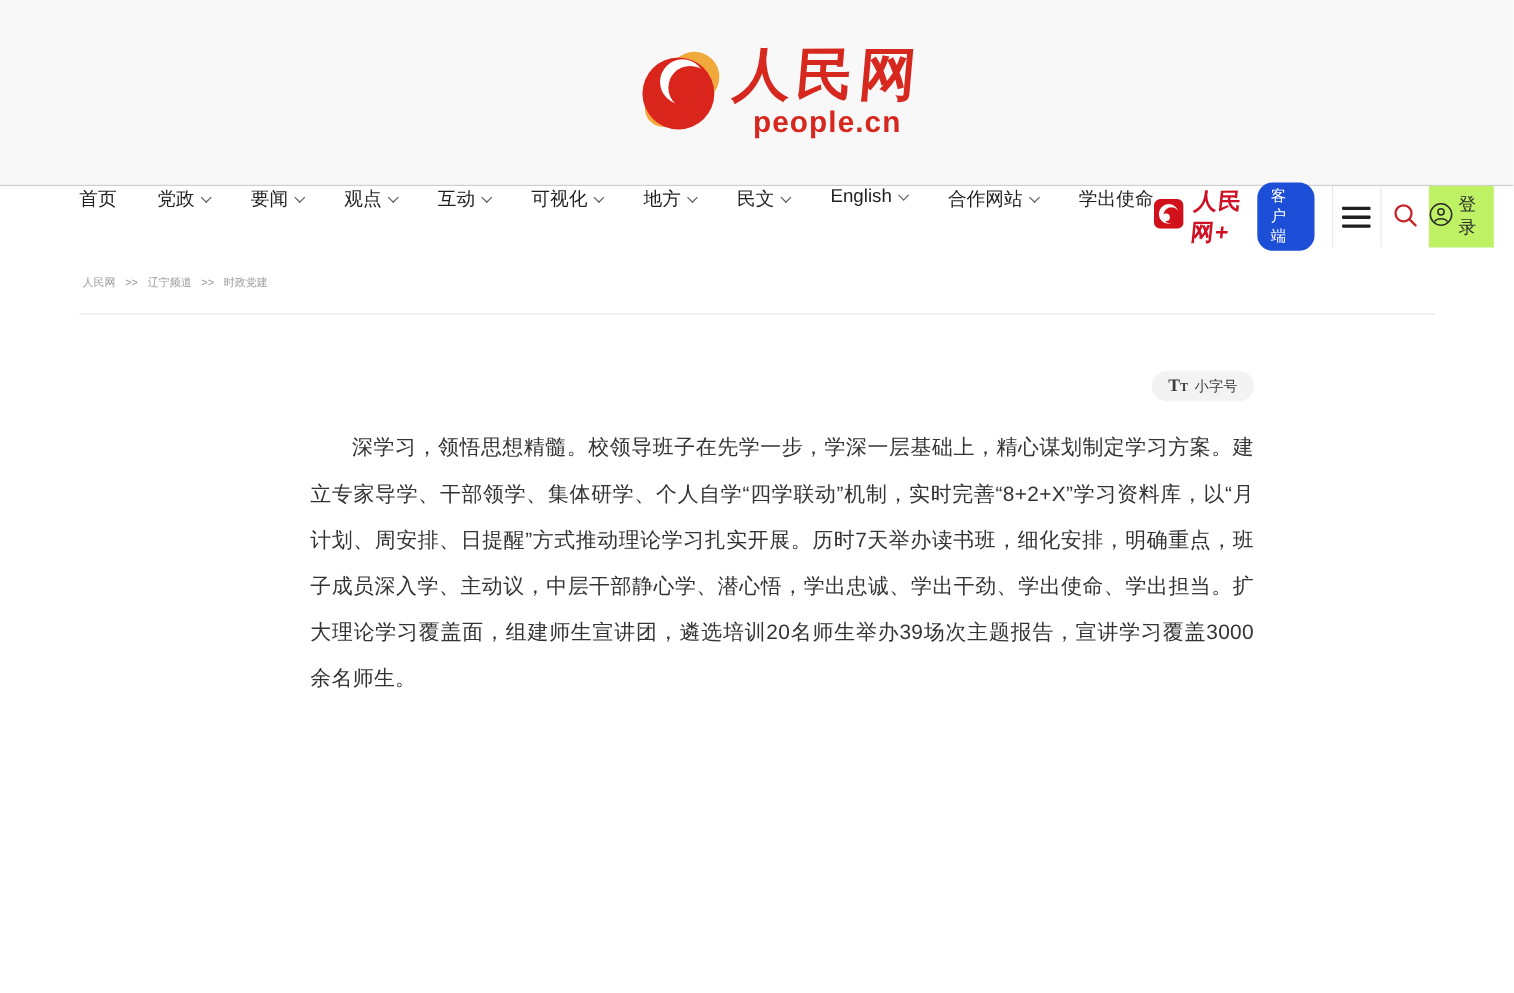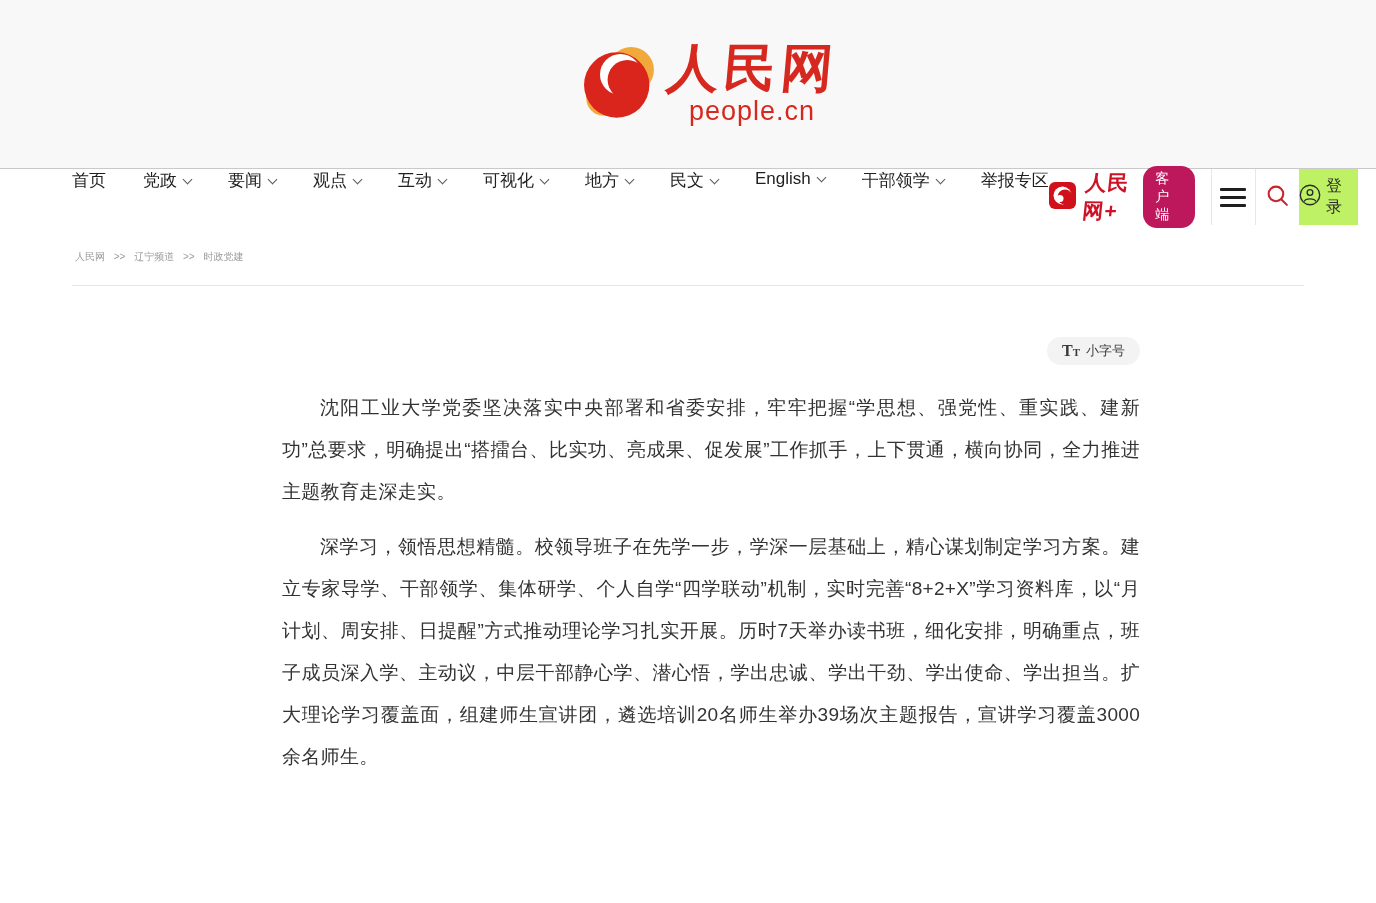--- a/index.html
+++ b/index.html
@@ -5,33 +5,33 @@
   * { margin:0; padding:0; box-sizing:border-box; }
   html,body { width:1376px; height:903px; overflow:hidden; background:#fff;
     font-family:"Liberation Sans","DejaVu Sans",sans-serif; }
 
   
   .site-header { height:168px; background:#f8f8f8; display:flex; align-items:center; justify-content:center; }
   .logo { display:flex; align-items:center; gap:10px; margin-left:42px; cursor:pointer; }
   .logo-text { display:flex; flex-direction:column; align-items:center; }
   .logo-cn { font-size:52px; font-weight:900; color:#d6281e; letter-spacing:5px; line-height:1.05;
              transform:skewX(-5deg); }
-  .logo-en { font-size:27px; font-weight:400; color:#d6281e; letter-spacing:1px; margin-top:1px; }
+  .logo-en { font-size:27px; font-weight:700; color:#d6281e; letter-spacing:1px; margin-top:1px; }
 
   
   .main-nav { height:57px; background:#fff; border-top:1px solid #c9c9c9; }
   .nav-inner { height:100%; padding:0 78px 0 72px; display:flex; align-items:stretch; justify-content:space-between; }
   .nav-items { list-style:none; display:flex; align-items:flex-start; gap:37px; font-size:17px; color:#1f1f1f; }
   .nav-items li { cursor:pointer; white-space:nowrap; display:flex; align-items:center; }
   .chev { display:inline-block; width:7px; height:7px; border-right:1.5px solid #5a5a5a;
           border-bottom:1.5px solid #5a5a5a; transform:rotate(45deg); margin-left:7px; margin-bottom:3px; }
   .nav-right { display:flex; align-items:stretch; }
   .app-badge { display:flex; align-items:center; gap:8px; padding-right:16px; cursor:pointer; text-decoration:none; }
   .app-brand { font-size:21px; font-weight:900; color:#cf1125; transform:skewX(-6deg); letter-spacing:1px; }
-  .app-pill { background:#be185d; color:#fff; font-size:14px; padding:4px 12px; border-radius:14px; }
+  .app-pill { background:#1d4ed8; color:#fff; font-size:14px; padding:4px 12px; border-radius:14px; }
   .v-divider { width:1px; background:#e7e7e7; }
   .hamburger { width:56px; background:none; border:none; display:flex; flex-direction:column;
                align-items:center; justify-content:center; gap:5px; cursor:pointer; }
   .hamburger span { width:26px; height:3px; background:#1f1f1f; border-radius:1px; }
   .search-btn { width:56px; background:none; border:none; display:flex; align-items:center;
                 justify-content:center; cursor:pointer; }
   .login { width:76px; background:#bef264; display:flex; align-items:center; justify-content:center;
            gap:5px; font-size:16px; color:#2b2b2b; cursor:pointer; text-decoration:none; }
 
   
@@ -109,25 +109,25 @@
         </li>
       <li>
           <span>民文</span>
           <span class="chev"></span>
         </li>
       <li>
           <span>English</span>
           <span class="chev"></span>
         </li>
       <li>
-          <span>干部领学</span>
+          <span>合作网站</span>
           <span class="chev"></span>
         </li>
       <li>
-          <span>举报专区</span>
+          <span>学出使命</span>
         </li>
     </ul>
     <div class="nav-right">
       <a class="app-badge">
         <span>
           <svg width="27" height="27" viewBox="0 0 27 27">
             <rect width="27" height="27" rx="6" fill="#d0111b"></rect>
             <circle cx="13.5" cy="13.5" r="9" fill="#fff"></circle>
             <circle cx="16" cy="15" r="7.5" fill="#d0111b"></circle>
             <circle cx="11" cy="16.5" r="3.5" fill="#fff"></circle>
@@ -175,16 +175,15 @@
 <div class="rule"></div>
 
 <article class="article">
   <div class="fontsize-row">
     <button class="fontsize-pill">
       <span><span class="t-big">T</span><span class="t-small">T</span></span>
       <span>小字号</span>
     </button>
   </div>
   <div class="body-copy">
-    <p class="para">沈阳工业大学党委坚决落实中央部署和省委安排，牢牢把握“学思想、强党性、重实践、建新功”总要求，明确提出“搭擂台、比实功、亮成果、促发展”工作抓手，上下贯通，横向协同，全力推进主题教育走深走实。</p>
     <p class="para">深学习，领悟思想精髓。校领导班子在先学一步，学深一层基础上，精心谋划制定学习方案。建立专家导学、干部领学、集体研学、个人自学“四学联动”机制，实时完善“8+2+X”学习资料库，以“月计划、周安排、日提醒”方式推动理论学习扎实开展。历时7天举办读书班，细化安排，明确重点，班子成员深入学、主动议，中层干部静心学、潜心悟，学出忠诚、学出干劲、学出使命、学出担当。扩大理论学习覆盖面，组建师生宣讲团，遴选培训20名师生举办39场次主题报告，宣讲学习覆盖3000余名师生。</p>
   </div>
 </article>
 
 </body></html>

